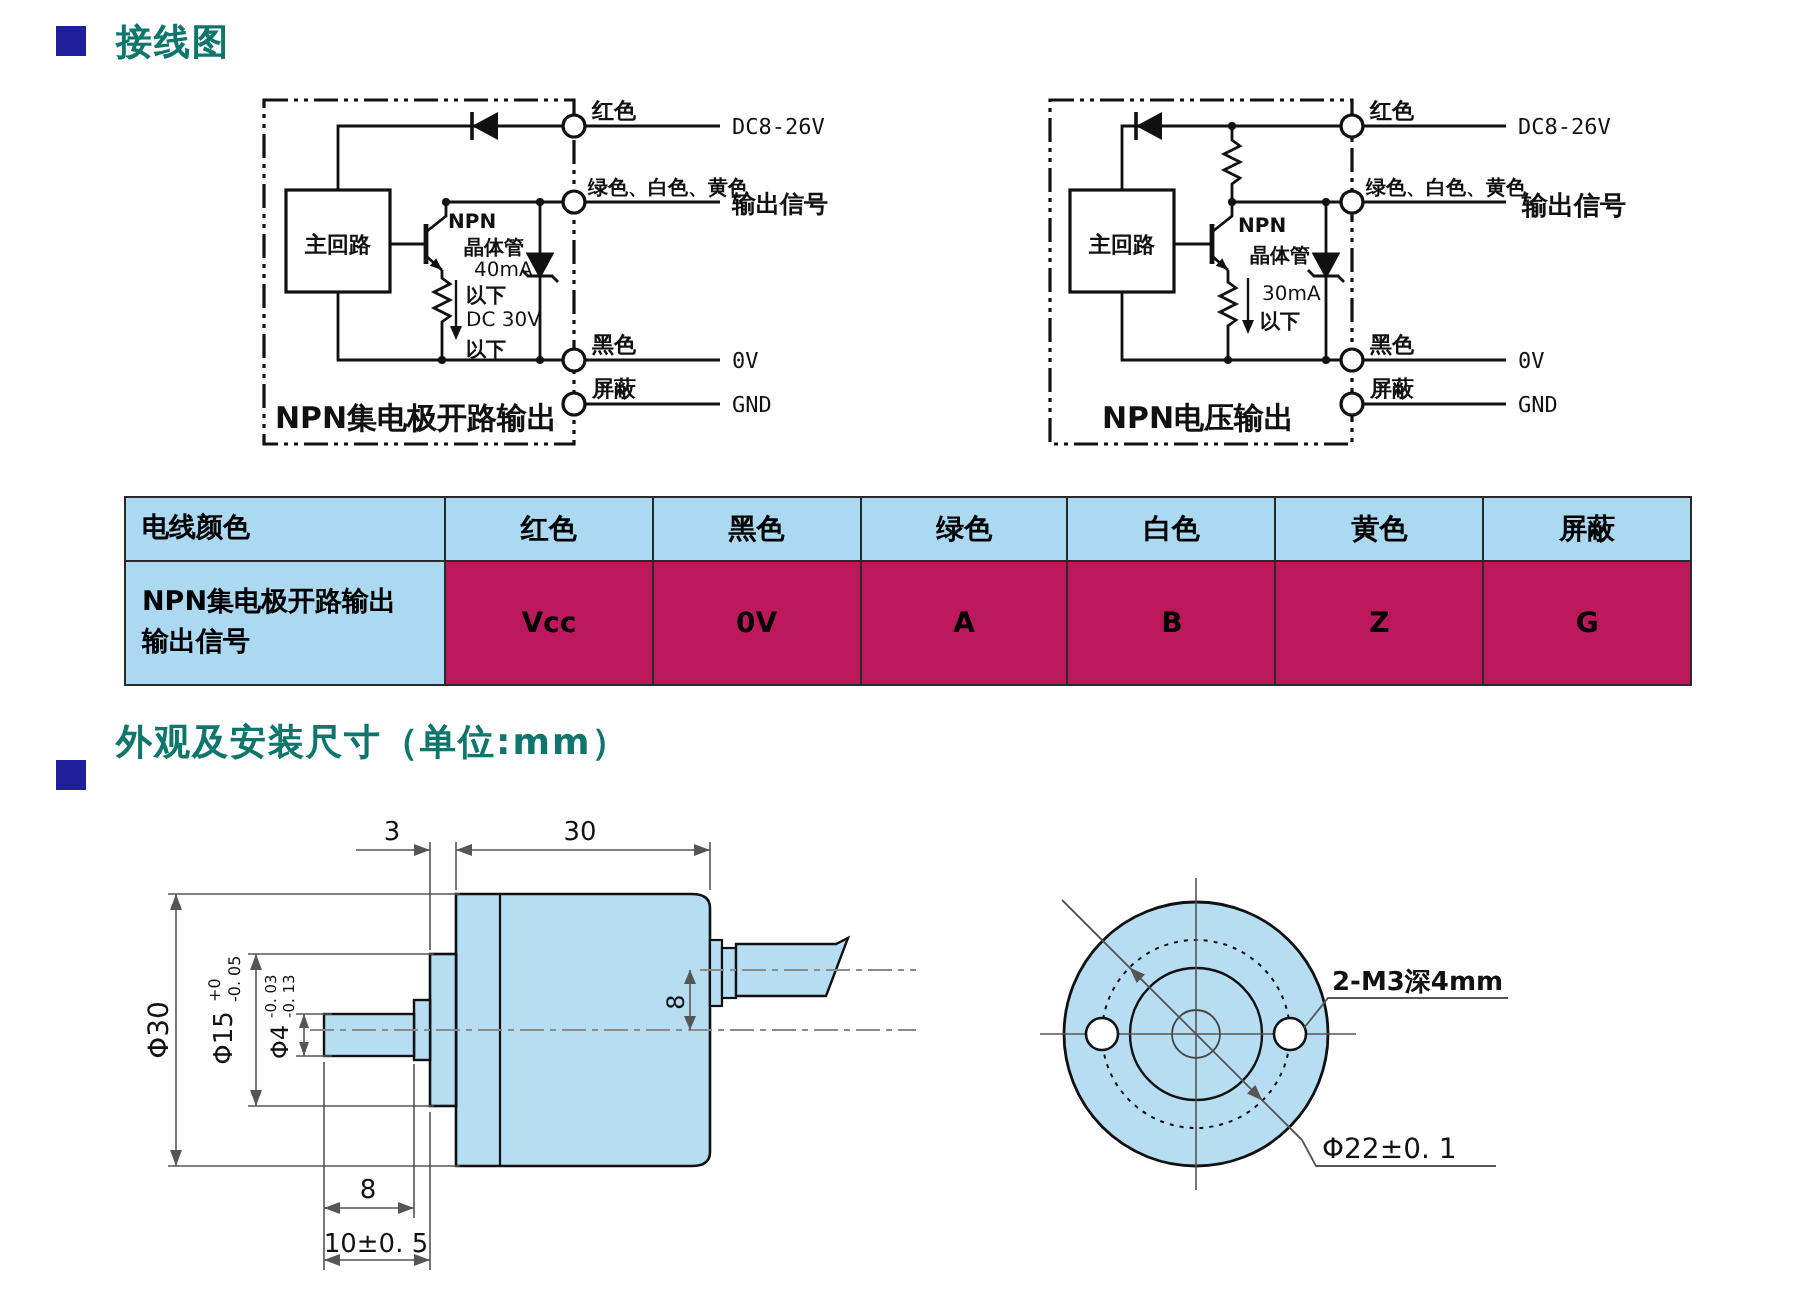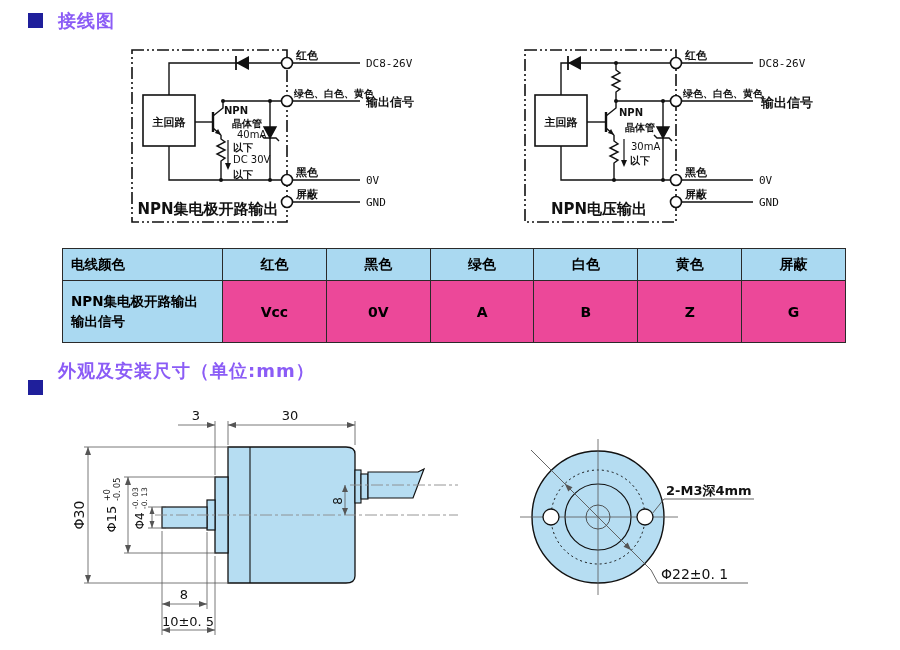--- a/index.html
+++ b/index.html
@@ -1,25 +1,25 @@
 <!DOCTYPE html>
 <html><head>
 <meta charset="utf-8">
 <style>
   html,body{margin:0;padding:0;background:#fff;}
   #page{position:relative;width:900px;height:650px;background:#ffffff;overflow:hidden;
         font-family:"DejaVu Sans","Liberation Sans",sans-serif;}
   .sec-square{position:absolute;width:15px;height:15px;background:#1f1f9b;}
-  .sec-title{position:absolute;font-size:18px;font-weight:bold;color:#8b5cf6;letter-spacing:1px;}
+  .sec-title{position:absolute;font-size:18px;font-weight:bold;color:#0f766e;letter-spacing:1px;}
   svg text{font-family:"DejaVu Sans","Liberation Sans",sans-serif;fill:#111;}
   .mono{font-family:"DejaVu Sans Mono","Liberation Mono",monospace;}
   table.wires{position:absolute;left:62px;top:248px;width:784px;border-collapse:collapse;
       table-layout:fixed;font-size:14px;color:#000;}
   table.wires td{border:1.6px solid #2a2a2a;text-align:center;vertical-align:middle;
-      background:#ec4899;font-weight:bold;}
+      background:#be185d;font-weight:bold;}
   table.wires tr.hdr td{height:29px;background:#aad9f1;}
   table.wires tr.body td{height:59px;}
   table.wires td.lbl{width:150px;text-align:left;padding-left:8px;background:#aad9f1;
       font-size:13.5px;line-height:1.45;}
 </style>
 </head>
 <body>
 
 <div id="page">
 

